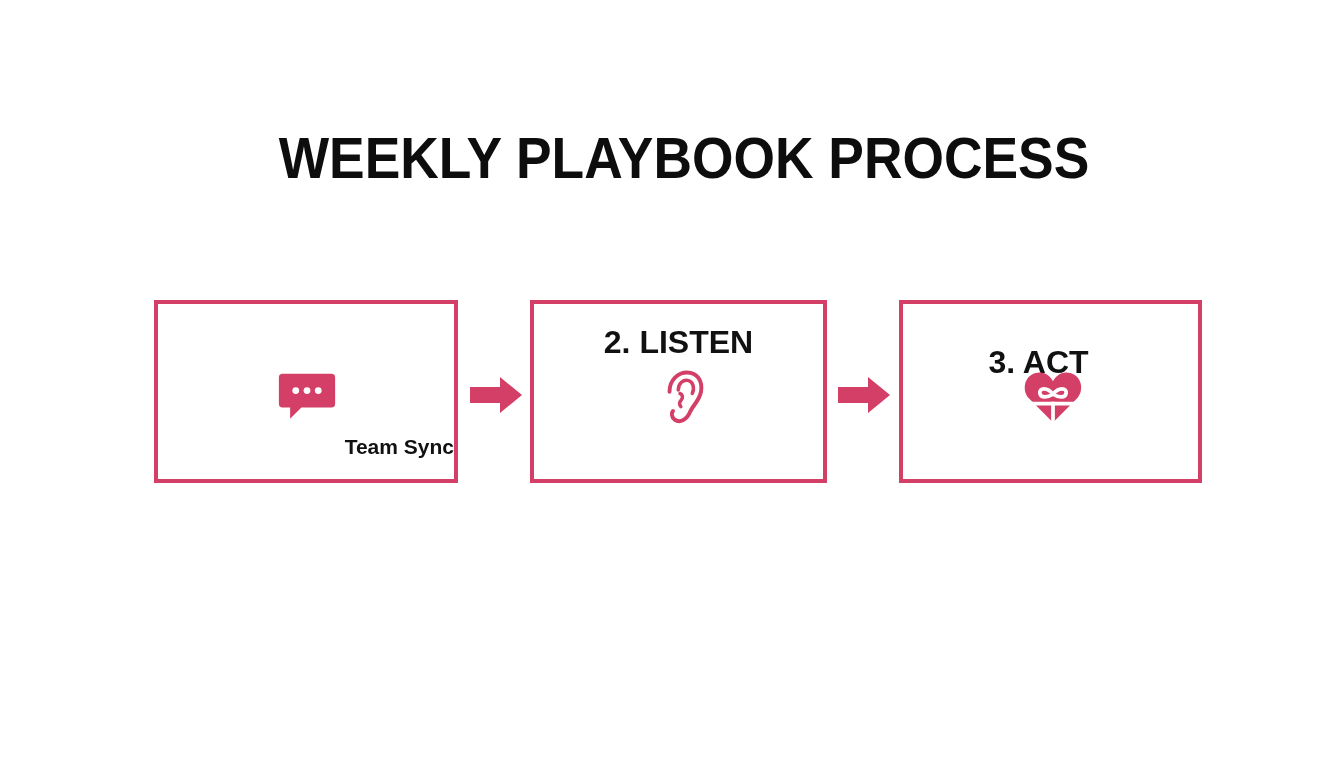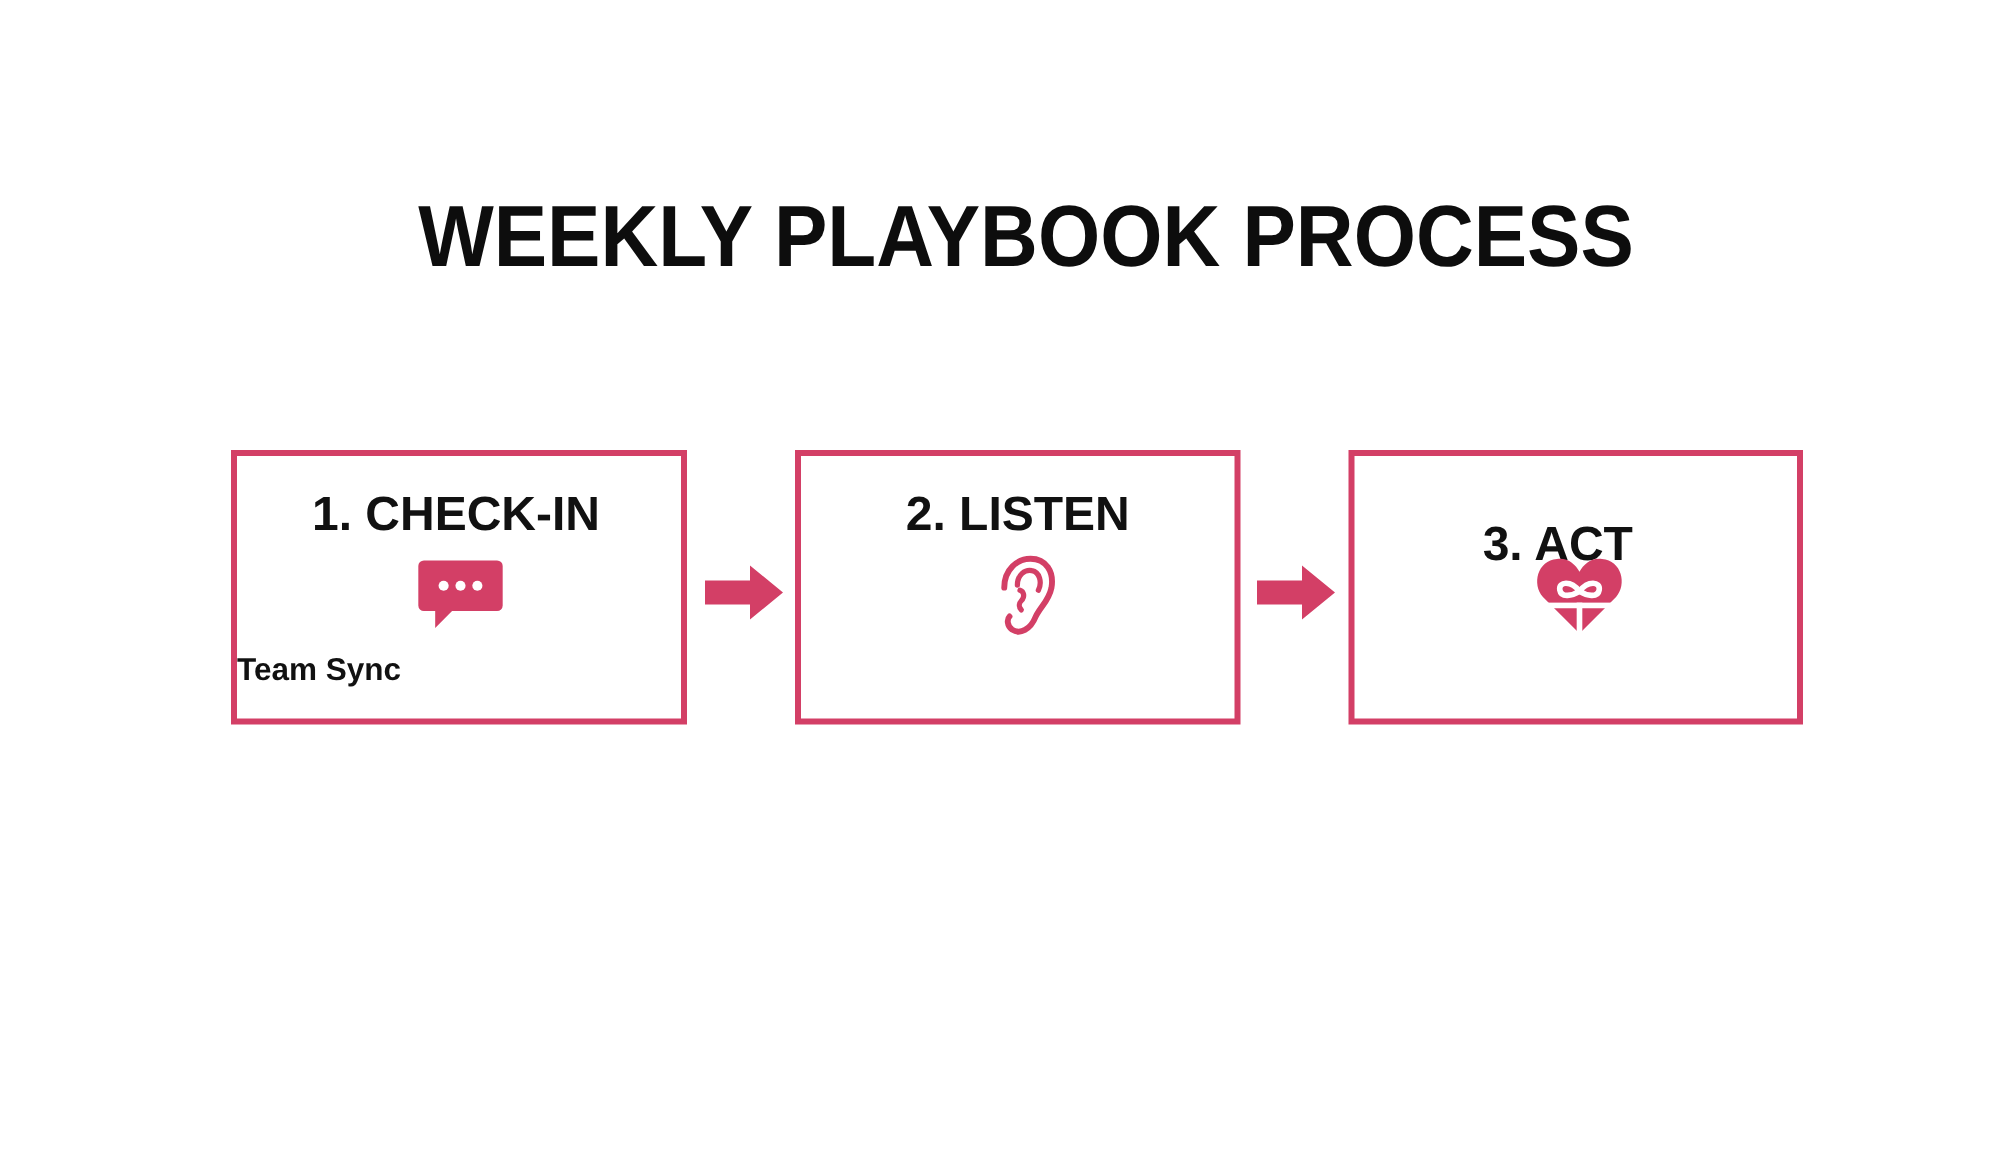--- a/index.html
+++ b/index.html
@@ -53,39 +53,38 @@
       transform: translateX(-50%);
       top: 62px;
       width: 64px;
       height: 64px;
     }
     .step-caption {
       position: absolute;
       left: 0;
       width: 100%;
       top: 130px;
-      text-align: left;
+      text-align: right;
       font-weight: 700;
       font-size: 21px;
       line-height: 26px;
       color: #111111;
     }
     .arrow {
       position: absolute;
       width: 52px;
       height: 40px;
     }
   </style>
 </head>
 <body>
 
 <div class="title">WEEKLY PLAYBOOK PROCESS</div>
 
 <div class="step" style="left:154px; top:300px; width:304px; height:183px;">
-  <div class="step-heading" style="left:-2px;">1. CHECK-IN</div>
   <svg class="step-icon" viewBox="0 0 64 64" style="left:149px; width:60px; height:60px; top:64px;">
     <path d="M6 6 h52 a4 4 0 0 1 4 4 v28 a4 4 0 0 1 -4 4 H26 l-12 12 v-12 H6 a4 4 0 0 1 -4 -4 V10 a4 4 0 0 1 4 -4 z" fill="#d33f66"></path>
     <circle cx="20" cy="24" r="3.6" fill="#ffffff"></circle>
     <circle cx="32" cy="24" r="3.6" fill="#ffffff"></circle>
     <circle cx="44" cy="24" r="3.6" fill="#ffffff"></circle>
   </svg>
   <div class="step-caption">Team Sync</div>
 </div>
 
 <svg class="arrow" viewBox="0 0 52 40" style="left:470px; top:375px;">

